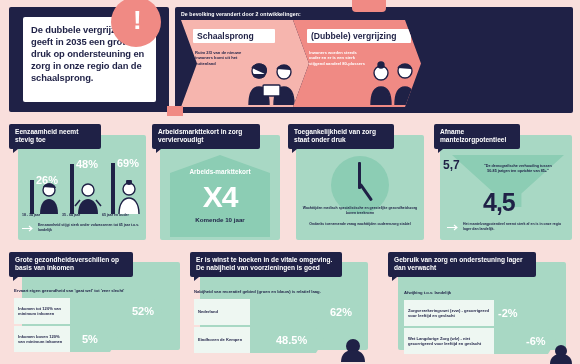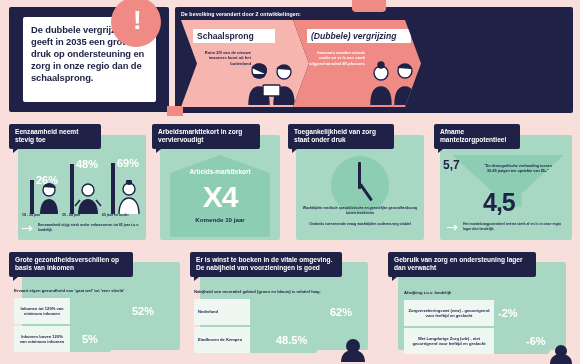--- a/index.html
+++ b/index.html
@@ -16,28 +16,28 @@
   .hero{position:absolute;left:9px;top:7px;width:160px;height:105px;
         background:#1f2146;border-radius:2px;}
   .hero-inner{position:absolute;left:14px;top:10px;width:133px;height:85px;
         background:#ffffff;border-radius:2px;padding:7px 8px;box-sizing:border-box;}
   .hero-text{font-size:9.4px;line-height:12.1px;font-weight:bold;color:#1f2146;letter-spacing:-.1px;}
   .excl-circle{position:absolute;left:111px;top:-3px;width:50px;height:50px;border-radius:50%;
         background:#f08a84;}
   .excl-mark{position:absolute;left:133px;top:7px;color:#fff;font-size:26px;font-weight:bold;line-height:26px;}
 
   
-  .topmid{position:absolute;left:175px;top:7px;width:398px;height:106px;background:#1f2146;border-radius:2px;text-align:right;}
+  .topmid{position:absolute;left:175px;top:7px;width:398px;height:106px;background:#1f2146;border-radius:2px;}
   .topmid-title{position:absolute;left:6px;top:4px;font-size:5.2px;font-weight:bold;color:#fff;letter-spacing:.1px;}
   .arrow-wrap{position:absolute;left:6px;top:13px;width:236px;height:87px;}
   .arrow-seg{position:absolute;top:0;height:87px;}
   .seg1{left:0;width:128px;background:#f6b5ae;
         clip-path:polygon(0 0,112px 0,128px 50%,112px 100%,0 100%,16px 50%);}
   .seg2{left:112px;width:128px;background:#f08a84;
-        clip-path:polygon(0 0,112px 0,128px 50%,112px 100%,0 100%,16px 50%);font-style:italic;}
+        clip-path:polygon(0 0,112px 0,128px 50%,112px 100%,0 100%,16px 50%);}
   .seg-head{position:absolute;top:9px;background:#fff;height:14px;border-radius:1px;
         display:flex;align-items:center;padding:0 4px;}
   .seg-head span{font-size:8.6px;font-weight:bold;color:#1f2146;}
   .seg-body{position:absolute;font-size:4.1px;line-height:5.4px;font-weight:bold;color:#1f2146;width:56px;}
   .seg2 .seg-body{color:#ffffff;}
   .people{position:absolute;bottom:2px;}
   .mint{background:#a8d8c4;border-radius:2px;}
   .hdr{position:absolute;background:#1f2146;border-radius:2px 2px 2px 2px;
        padding:4px 6px;box-sizing:border-box;z-index:3;}
   .hdr span{display:block;font-size:6.6px;line-height:8.4px;font-weight:bold;color:#ffffff;}
@@ -66,21 +66,21 @@
   .hand{position:absolute;background:#1f2146;border-radius:1px;}
 
   
   .funnel{position:absolute;background:#8ccdb4;
       clip-path:polygon(0 0,100% 0,62% 74%,62% 100%,38% 100%,38% 74%);}
   .bignum{position:absolute;font-weight:bold;color:#1f2146;}
   .quote{position:absolute;font-size:3.7px;line-height:4.8px;font-weight:bold;color:#1f2146;
       width:74px;}
 
   
-  .hbar-track{position:absolute;height:26px;text-align:center;}
+  .hbar-track{position:absolute;height:26px;}
   .hbar-fill{position:absolute;top:0;height:26px;background:#a8d8c4;
       clip-path:polygon(0 0,calc(100% - 8px) 0,100% 50%,calc(100% - 8px) 100%,0 100%);}
   .hbar-lbl{position:absolute;top:0;height:26px;background:#eef7f2;
       display:flex;align-items:center;padding:0 4px;box-sizing:border-box;
       font-size:4.1px;line-height:5.4px;font-weight:bold;color:#1f2146;}
   .hbar-val{position:absolute;font-size:11px;font-weight:bold;color:#ffffff;}
   .sub-note{position:absolute;font-size:4.2px;font-weight:bold;color:#1f2146;}
 </style>
 </head>
 <body>

